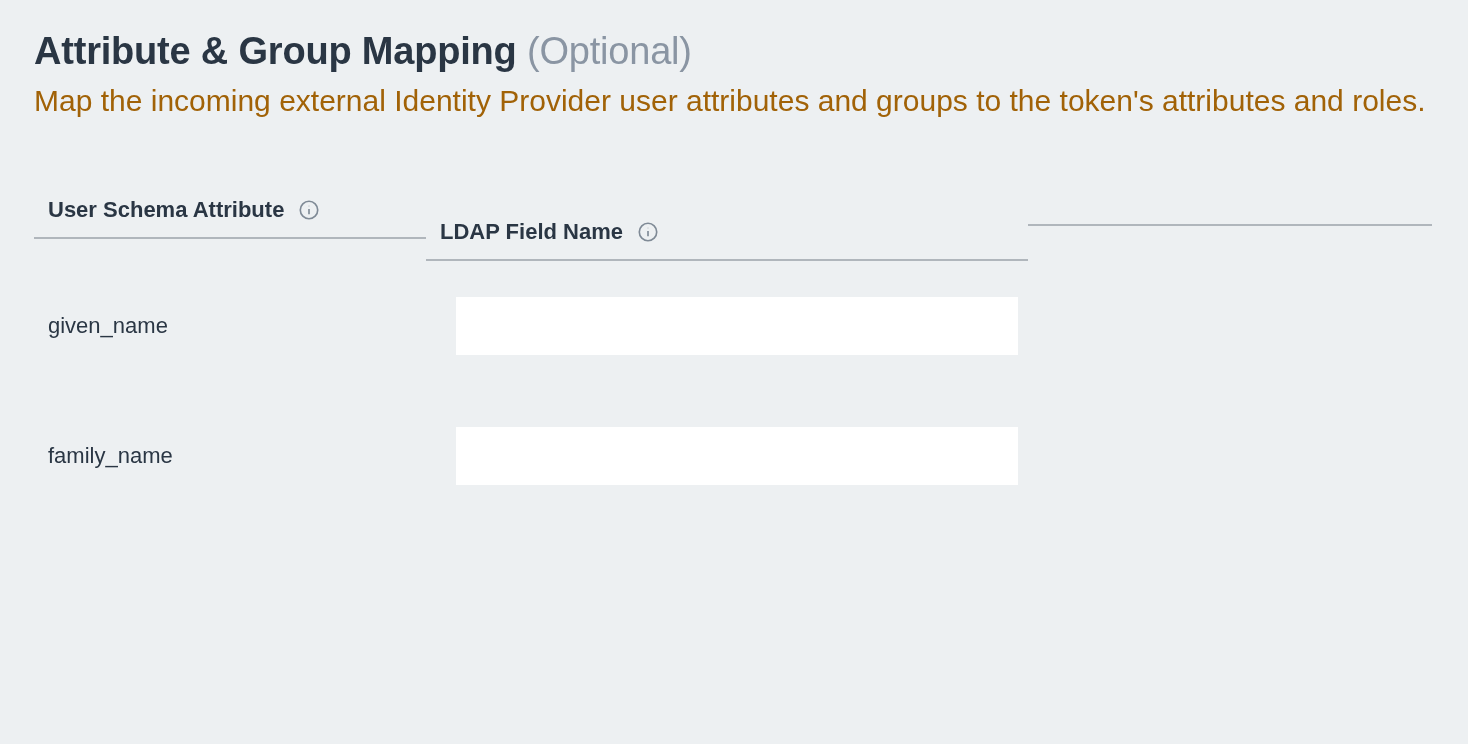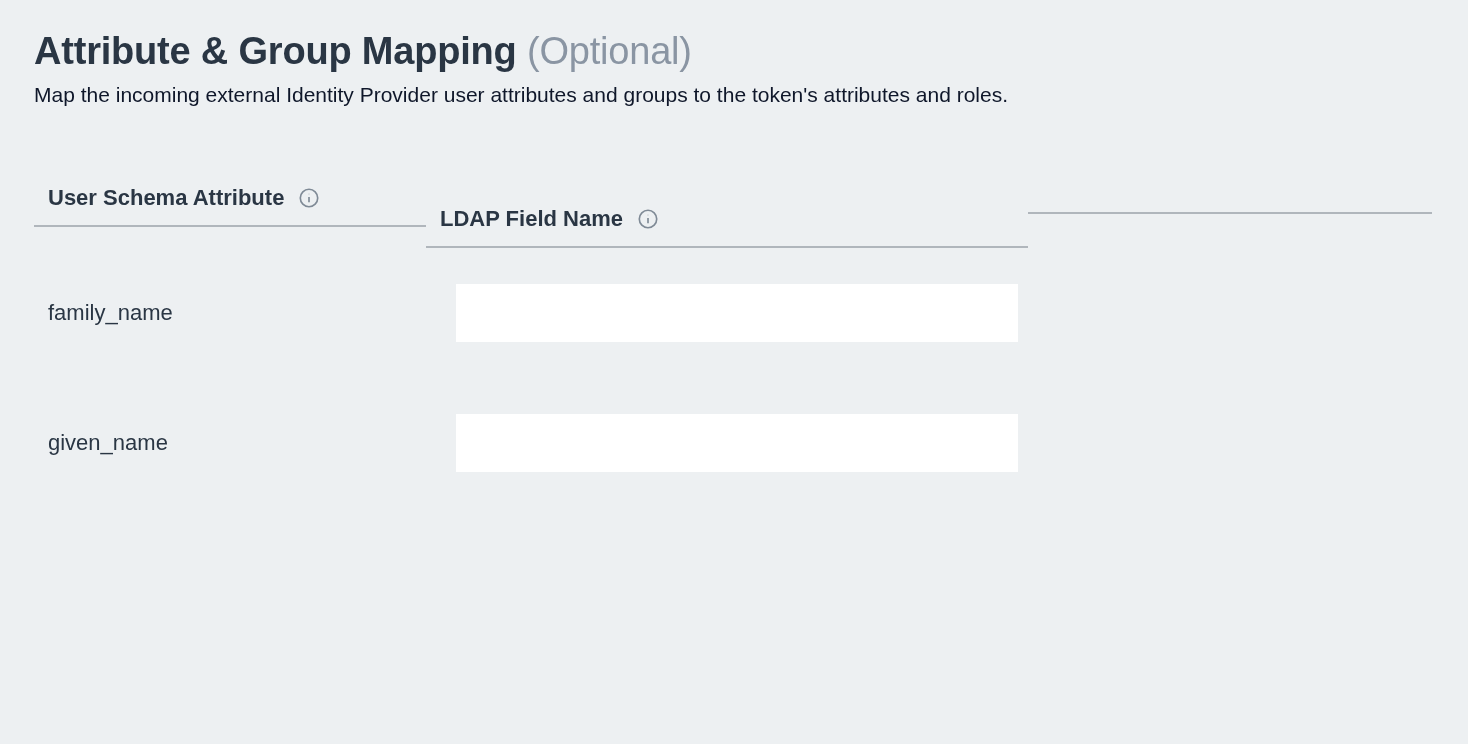--- a/index.html
+++ b/index.html
@@ -22,23 +22,23 @@
     font-weight: 600;
     margin: 0 0 8px 0;
     color: #2a3644;
     letter-spacing: -0.2px;
   }
   h1.title .optional {
     color: #8a95a3;
     font-weight: 500;
   }
   p.subtitle {
-    font-size: 21px;
+    font-size: 30px;
     font-weight: 400;
-    color: #0f172a;
+    color: #a16207;
     margin: 0;
     line-height: 1.35;
   }
   h2.section {
     font-size: 30px;
     font-weight: 500;
     color: #2a3644;
     margin: 78px 0 0 0;
   }
   .table {
@@ -141,31 +141,31 @@
             <line x1="12" y1="11" x2="12" y2="16.5"></line>
             <circle cx="12" cy="7.6" r="0.5" fill="currentColor" stroke="none"></circle>
           </svg>
         </span>
       </div>
       <div class="th col-rest"></div>
     </div>
 
     <div class="row">
       <div class="cell col-schema">
-        <span>family_name</span>
+        <span>given_name</span>
       </div>
       <div class="cell col-ldap">
         <input type="text" class="ldap-input" value="" style="">
       </div>
       <div class="cell col-rest"></div>
     </div>
 
     <div class="row">
       <div class="cell col-schema">
-        <span>given_name</span>
+        <span>family_name</span>
       </div>
       <div class="cell col-ldap">
         <input type="text" class="ldap-input" value="" style="">
       </div>
       <div class="cell col-rest"></div>
     </div>
 
 
   </div>
 

